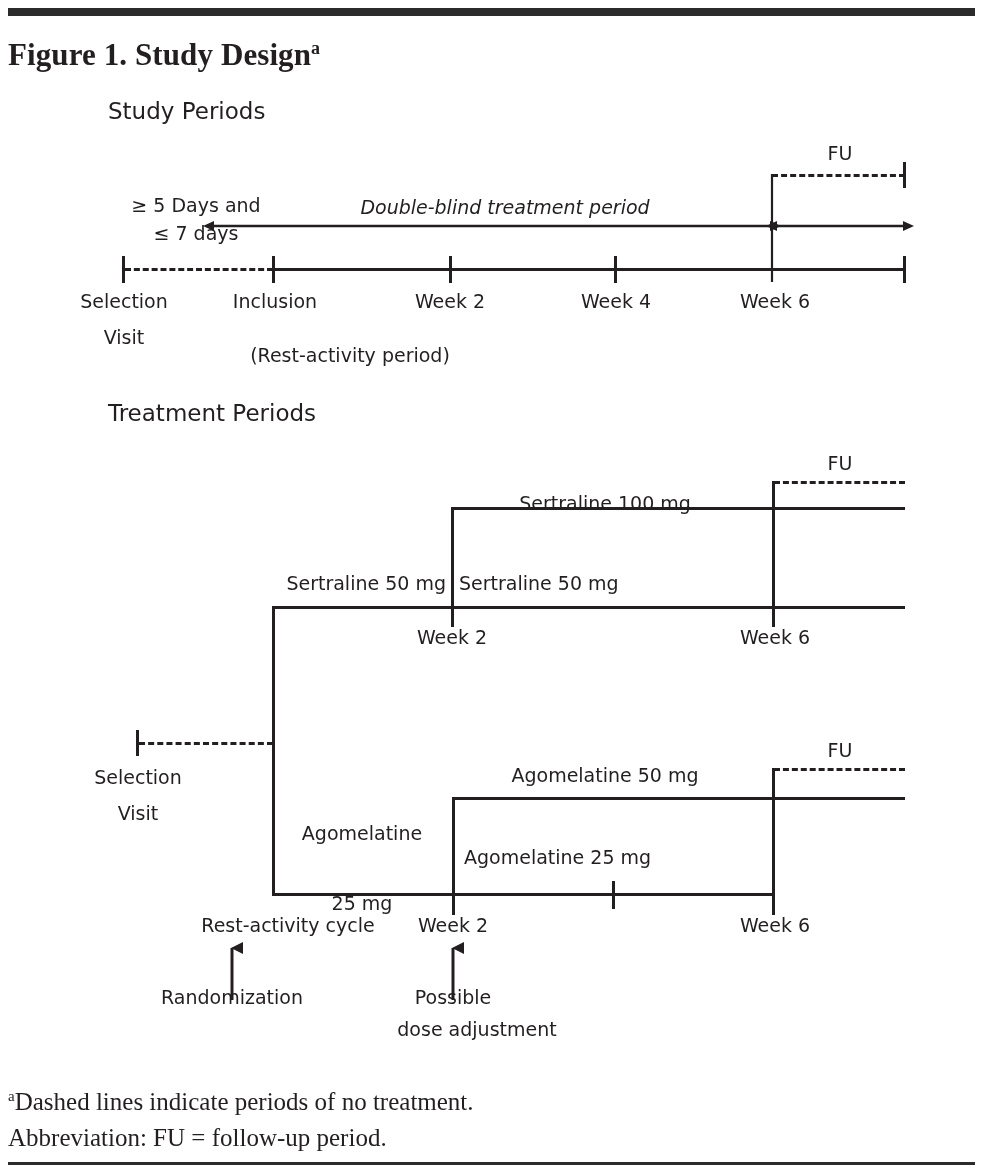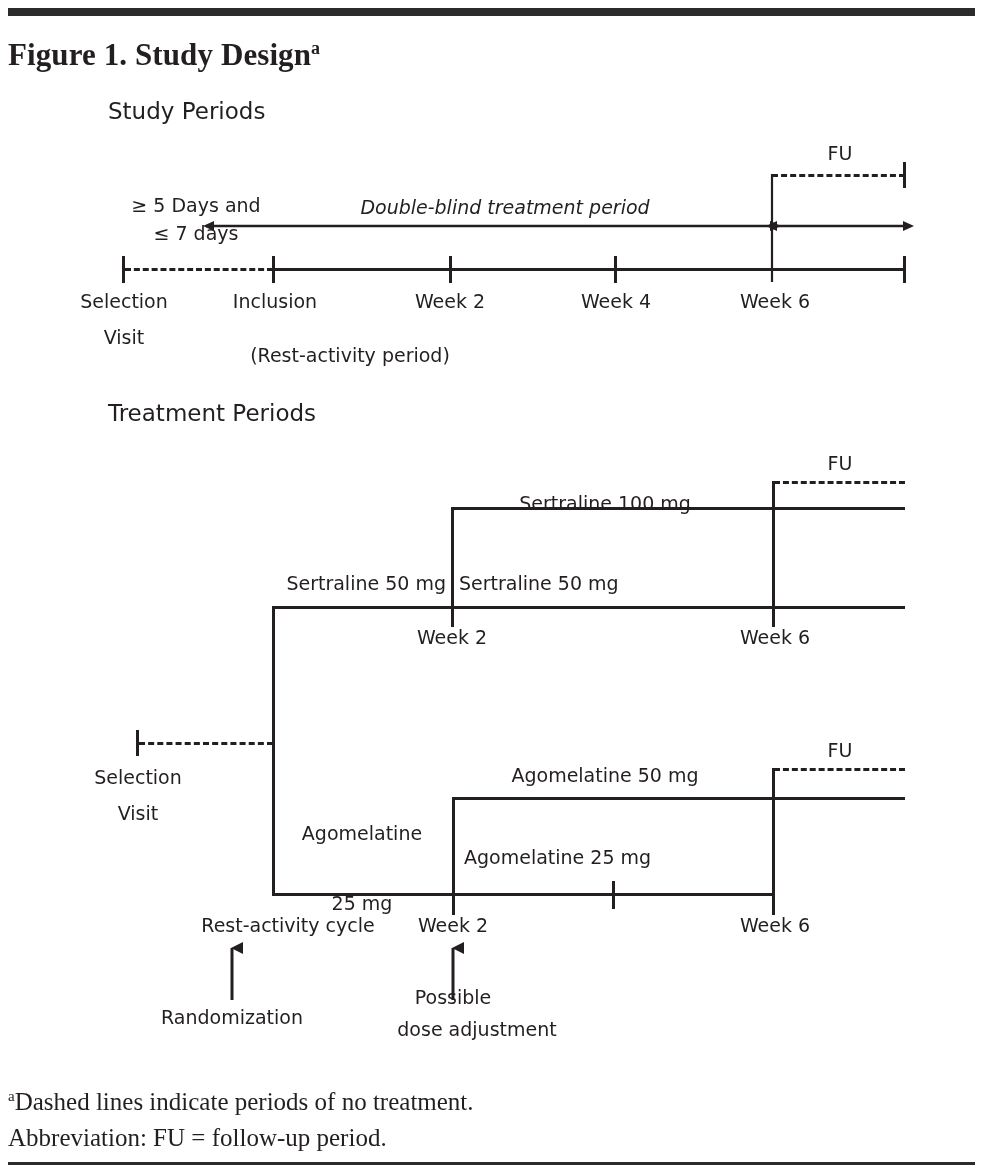--- a/index.html
+++ b/index.html
@@ -152,21 +152,21 @@
 <div class="tick" style="left:612px;top:881px;height:28px;"></div>
 
 <div class="lbl c" style="left:605px;top:760px;">Agomelatine 50 mg</div>
 <div class="lbl c" style="left:362px;top:818px;">Agomelatine</div>
 <div class="lbl c" style="left:362px;top:888px;">25 mg</div>
 <div class="lbl" style="left:464px;top:842px;">Agomelatine 25 mg</div>
 <div class="lbl c" style="left:453px;top:910px;">Week 2</div>
 <div class="lbl c" style="left:775px;top:910px;">Week 6</div>
 
 <div class="lbl c" style="left:250px;top:910px;margin-left:38px;">Rest-activity cycle</div>
-<div class="lbl c" style="left:232px;top:982px;margin-top:20px;">Randomization</div>
+<div class="lbl c" style="left:232px;top:982px;">Randomization</div>
 <div class="lbl c" style="left:453px;top:982px;">Possible</div>
 <div class="lbl c" style="left:477px;top:1014px;">dose adjustment</div>
 
 <div class="foot" style="top:1088px;">
   <sup>a</sup><span>Dashed lines indicate periods of no treatment.</span>
 </div>
 <div class="foot" style="top:1124px;">
   <span>Abbreviation: FU = follow-up period.</span>
 </div>
 

